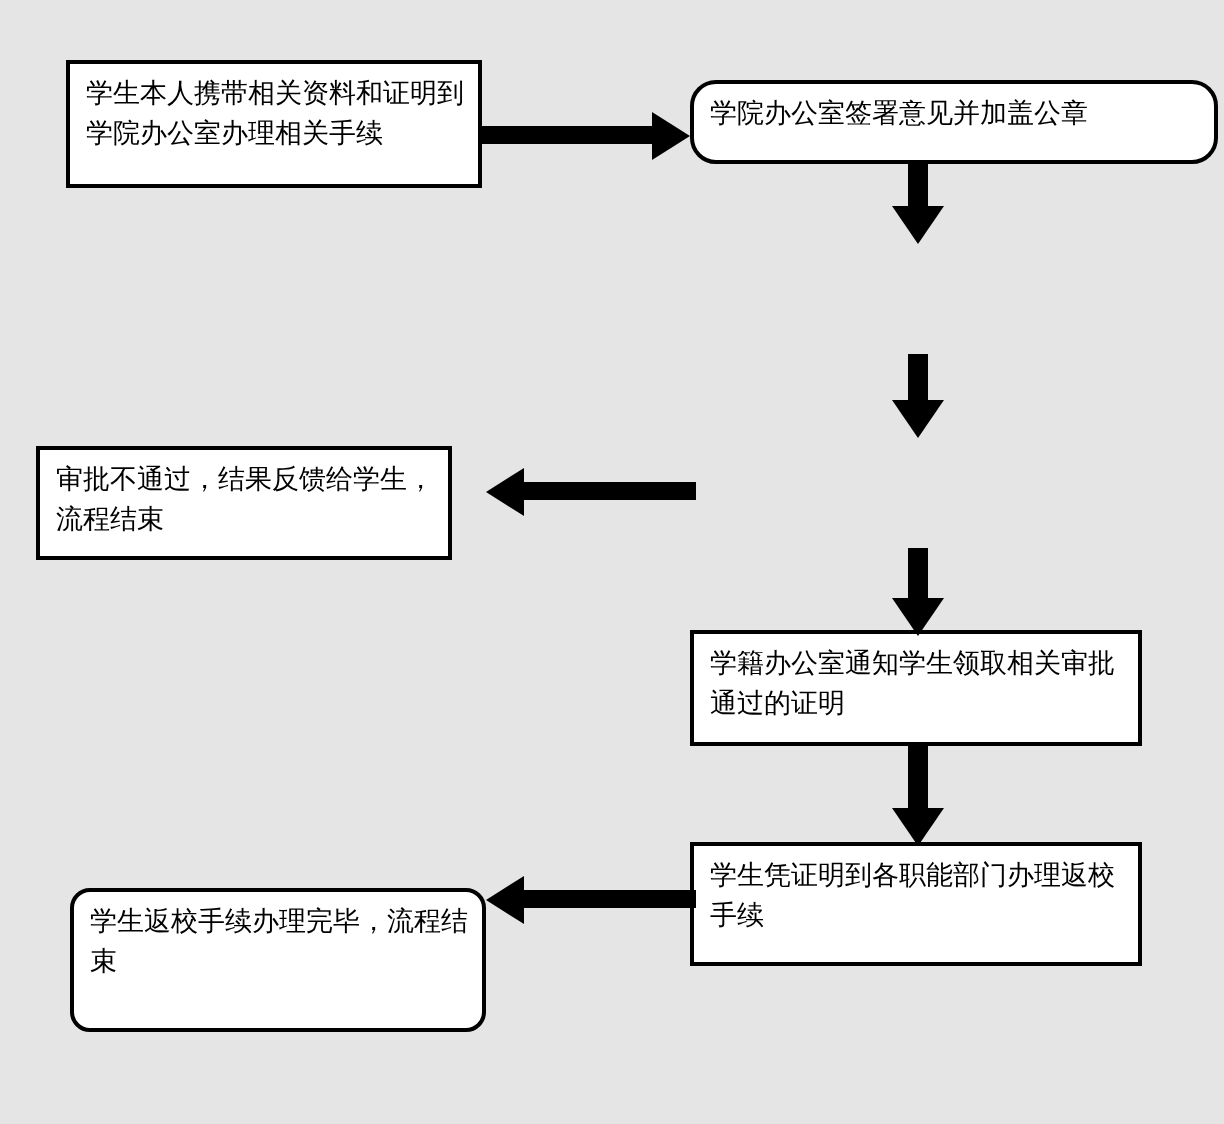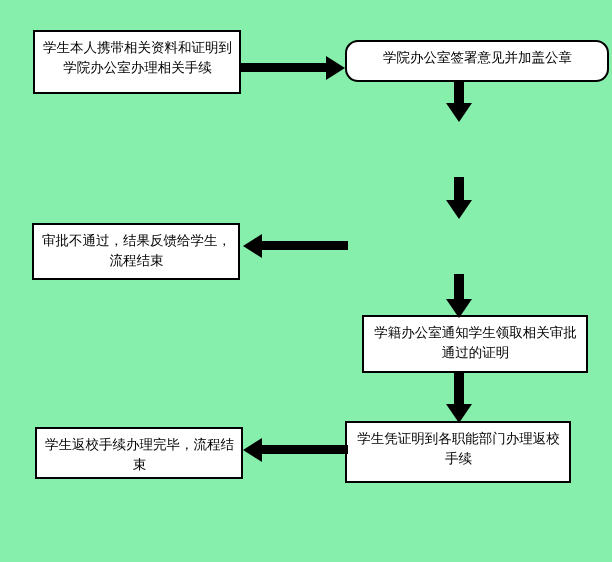--- a/index.html
+++ b/index.html
@@ -4,47 +4,46 @@
 <style>
   html, body {
     margin: 0;
     padding: 0;
     background: #ffffff;
   }
   #canvas {
     position: relative;
     width: 612px;
     height: 562px;
-    background: #86efac;
+    background: #e5e5e5;
     font-family: "DejaVu Sans", "Liberation Sans", sans-serif;
     overflow: hidden;
-    text-align: center;
   }
   .node {
     position: absolute;
     box-sizing: border-box;
     border: 2px solid #000000;
     background: #ffffff;
     color: #000000;
     font-size: 13.5px;
     line-height: 20px;
     padding: 5px 7px 4px 8px;
     letter-spacing: 0px;
     white-space: pre-wrap;
     word-break: break-all;
   }
   
   #node-1 { left: 33px;  top: 30px;  width: 208px; height: 64px; }
   #node-2 { left: 345px; top: 40px;  width: 264px; height: 42px; border-radius: 13px; }
   #node-3 { left: 345px; top: 121px; width: 226px; height: 58px; }
   #node-4 { left: 345px; top: 218px; width: 226px; height: 58px; }
-  #node-5 { left: 32px;  top: 223px; width: 208px; height: 57px; }
-  #node-6 { left: 345px; top: 315px; width: 226px; height: 58px; margin-left: 17px; }
+  #node-5 { left: 18px;  top: 223px; width: 208px; height: 57px; }
+  #node-6 { left: 345px; top: 315px; width: 226px; height: 58px; }
   #node-7 { left: 345px; top: 421px; width: 226px; height: 62px; }
-  #node-8 { left: 35px;  top: 427px; width: 208px; height: 52px; }
+  #node-8 { left: 35px;  top: 444px; width: 208px; height: 72px; border-radius: 10px; }
 
   
   .arrow { position: absolute; }
   .arrow .shaft { position: absolute; background: #000000; }
   .arrow .head  { position: absolute; width: 0; height: 0; }
 
   
   .arrow.right .shaft { height: 9px; }
   .arrow.right .head {
     border-top: 12px solid transparent;

